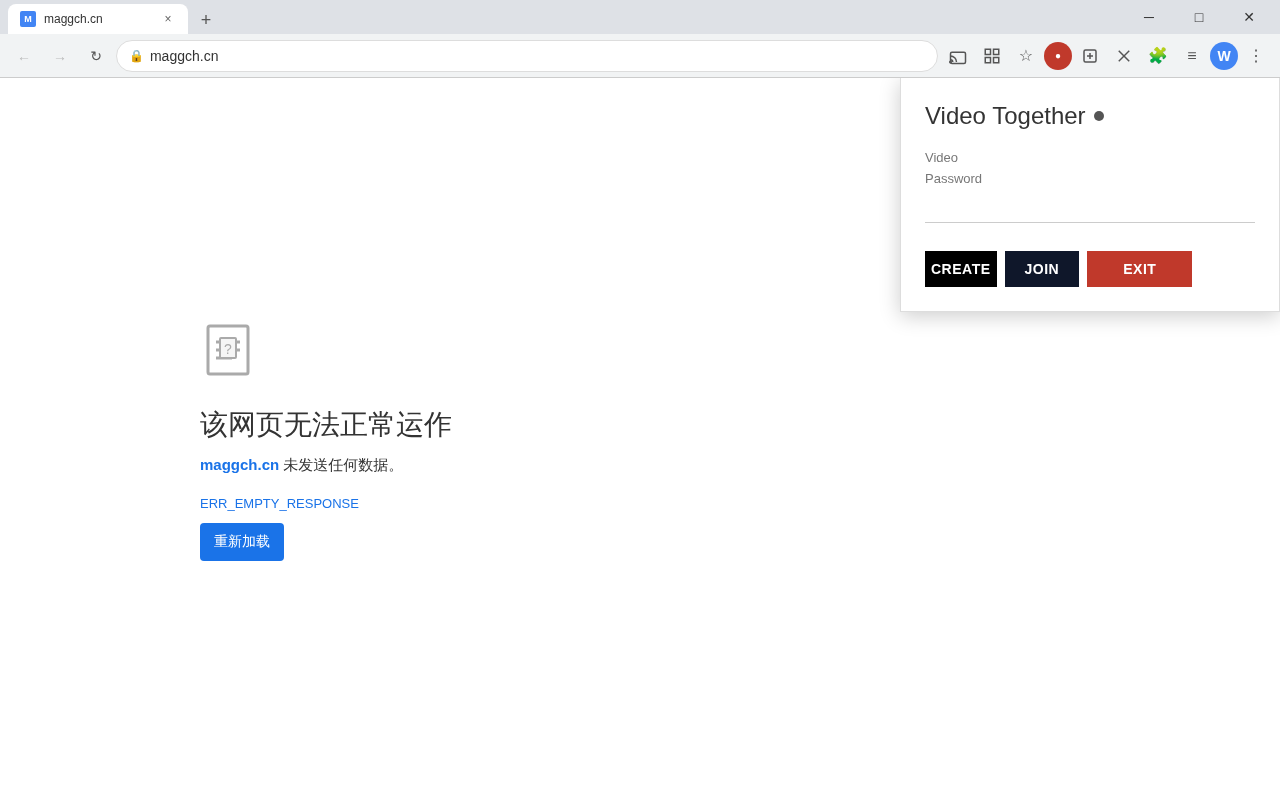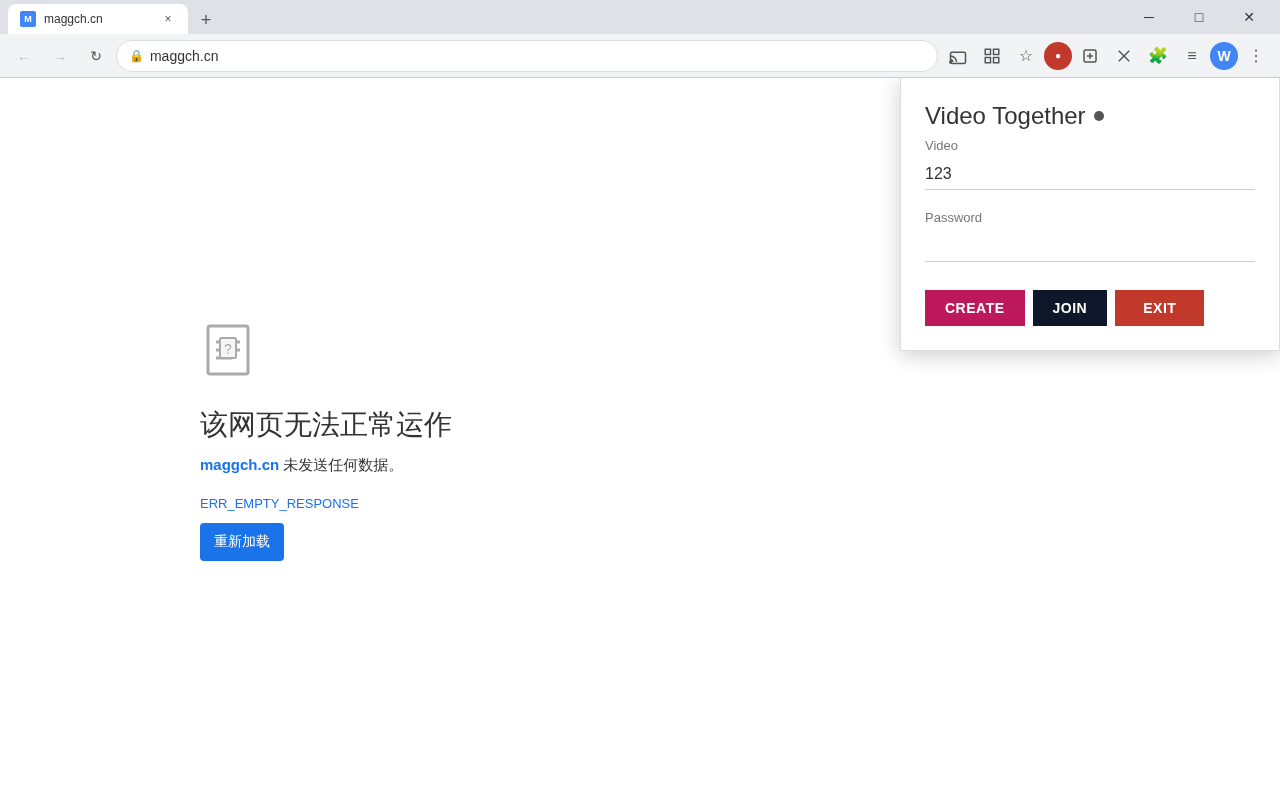--- a/index.html
+++ b/index.html
@@ -169,21 +169,21 @@
       padding: 24px;
       pointer-events: all;
     }
     .popup-title {
       font-size: 24px;
       font-weight: 500;
       color: #333;
       display: flex;
       align-items: center;
       gap: 8px;
-      margin-bottom: 8px;
+      margin-bottom: 20px;
     }
     .popup-dot {
       width: 10px; height: 10px;
       background: #555;
       border-radius: 50%;
       display: inline-block;
     }
     .popup-label {
       font-size: 13px;
       color: #777;
@@ -199,44 +199,44 @@
       outline: none;
       background: transparent;
       margin-bottom: 20px;
     }
     .popup-buttons {
       display: flex;
       gap: 8px;
       margin-top: 8px;
     }
     .btn-create {
-      background: #be185d;
+      background: #000000;
       color: white;
       border: none;
-      padding: 10px 20px;
+      padding: 10px 6px;
       font-size: 14px;
       font-weight: 600;
       cursor: pointer;
       letter-spacing: 0.5px;
     }
     .btn-join {
       background: #0f172a;
       color: white;
       border: none;
       padding: 10px 20px;
       font-size: 14px;
       font-weight: 700;
       cursor: pointer;
       letter-spacing: 0.5px;
     }
     .btn-exit {
       background: #c0392b;
       color: white;
       border: none;
-      padding: 10px 28px;
+      padding: 10px 36px;
       font-size: 14px;
       font-weight: 600;
       cursor: pointer;
       letter-spacing: 0.5px;
     }
 
     
     .ext-icon-red {
       width: 28px; height: 28px; border-radius: 50%;
       background: #c0392b;
@@ -357,21 +357,20 @@
     </div>
 
     <div class="popup-overlay">
       <div class="popup">
         <div class="popup-title">
           <span>Video Together</span>
           <span class="popup-dot"></span>
         </div>
 
         <div class="popup-label">Video</div>
-        <input class="popup-input" type="text" value="123" style="">
 
         <div class="popup-label">Password</div>
         <input class="popup-input" type="password" value="" style="">
 
         <div class="popup-buttons">
           <button class="btn-create">CREATE</button>
           <button class="btn-join">JOIN</button>
           <button class="btn-exit">EXIT</button>
         </div>
       </div>

